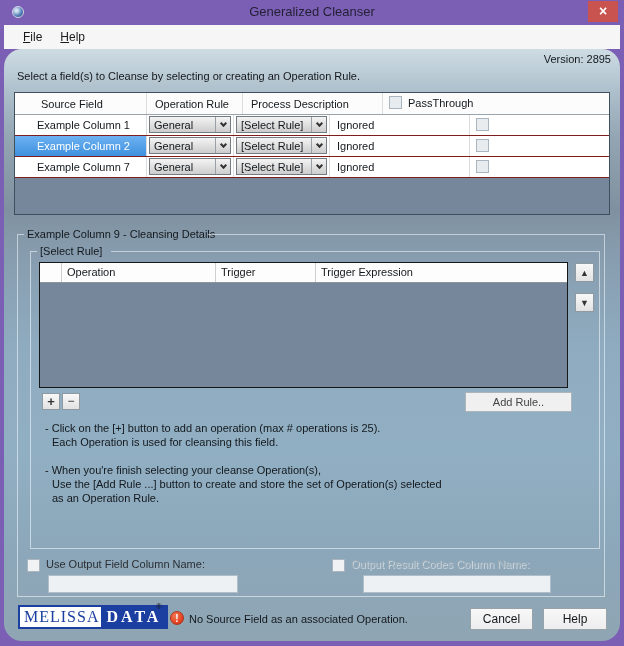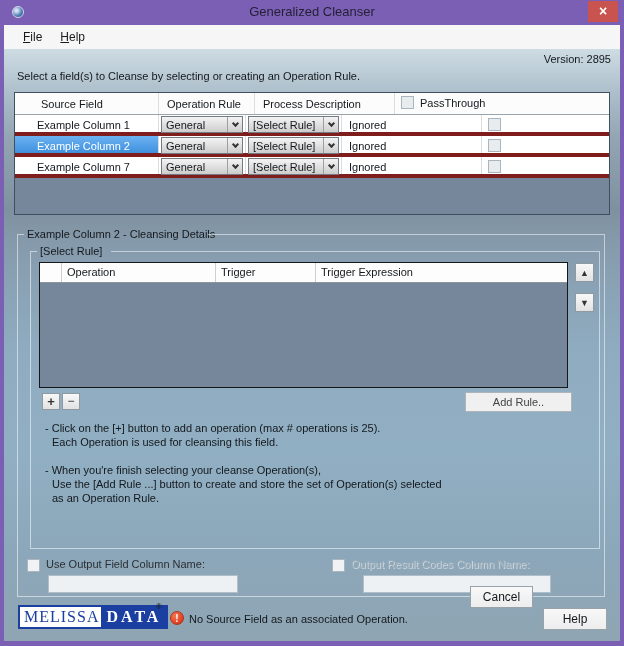--- a/index.html
+++ b/index.html
@@ -21,31 +21,31 @@
   
   .menubar { position:absolute; top:25px; left:4px; right:4px; height:24px;
     background:#F6F6F6; display:flex; align-items:center; padding-left:10px; }
   .menu-item { font-size:12px; color:#1a1a1a; padding:3px 9px; }
   .menu-item .accel { text-decoration:underline; }
   
   .content { position:absolute; top:49px; left:4px; right:4px; bottom:5px;
     background:linear-gradient(180deg,
       #CEDCE3 0%, #AEC0CC 7%, #93A5B2 15%, #7F91A0 27%, #879DAF 35%,
       #8FABBF 50%, #91AFC3 68%, #8CA7BA 85%, #8FA5B3 100%);
-    overflow:hidden; }
+    overflow:hidden;border-radius:18px; }
   .version { position:absolute; top:4px; right:9px; font-size:11px; color:#14181c; }
   .intro { position:absolute; top:21px; left:13px; font-size:11px; color:#14181c; }
   
   .grid { position:absolute; left:10px; top:43px; width:596px; height:123px;
     background:#76879B; border:1px solid #3E5060; }
   .g-header { height:22px; background:#FCFCFC; display:flex; border-bottom:1px solid #99A4AD; }
   .g-hcell { font-size:11px; color:#14181c; padding-top:5px; border-right:1px solid #DADDE0; }
-  .g-row { height:21px; display:flex; background:#FFFFFF; border-bottom:4px solid #7f1d1d; }
+  .g-row { height:21px; display:flex; background:#FFFFFF; border-bottom:1px solid #7f1d1d; }
   .g-cell { font-size:11px; color:#14181c; border-right:1px solid #DADDE0; }
-  .c1 { width:144px; } .c2 { width:87px; } .c3 { width:96px; } .c4 { width:140px; }
+  .c1 { width:132px; } .c2 { width:87px; } .c3 { width:96px; } .c4 { width:140px; }
   .c5 { flex:1; border-right:none; display:flex; align-items:flex-start; }
   .g-hcell.c1 { padding-left:26px; } .g-hcell.c2, .g-hcell.c3 { padding-left:8px; }
   .g-hcell.c4 { padding-left:8px; }
   .g-cell.c1 { padding:4px 0 0 22px; } .g-cell.c4 { padding:4px 0 0 7px; }
   .g-cell.c1.selected { background:linear-gradient(180deg,#6CB2F2,#3F90DE); color:#fff; }
   .checkbox { width:13px; height:13px; background:#F0F2F4; border:1px solid #A9B6BF; }
   .g-hcell.c5 { display:flex; padding:4px 0 0 6px; border-right:none; }
   .g-hcell.c5 .checkbox { margin-right:6px; margin-top:-1px; background:#E9ECEE; }
   .g-cell.c5 .checkbox { margin:3px 0 0 6px; background:#E9ECEE; }
   .hdr-label { padding-top:0; }
@@ -100,21 +100,21 @@
   .logo-data { font-family:"Liberation Serif", serif; color:#fff; background:#1B3FA0;
     font-size:16px; font-weight:bold; padding:1px 5px 0 5px; letter-spacing:3px; }
   .logo-reg { position:absolute; left:152px; top:553px; font-size:8px; color:#14181c; }
   .status-icon { position:absolute; left:166px; top:562px; width:14px; height:14px; border-radius:50%;
     background:radial-gradient(circle at 35% 30%, #F2704D 10%, #E23E1E 70%, #B53015 100%);
     border:1px solid #A8381E; color:#fff; font-size:10px; font-weight:bold;
     text-align:center; line-height:13px; }
   .status-text { position:absolute; left:185px; top:564px; font-size:11px; color:#14181c; }
   .btn { position:absolute; height:22px; background:linear-gradient(#F8F8F8,#EDEDED);
     border:1px solid #98A2A9; font-size:12px; color:#14181c; text-align:center; line-height:20px; }
-  .btn-cancel { left:466px; top:537px; width:63px; }
+  .btn-cancel { left:466px; top:559px; width:63px; }
   .btn-help { left:539px; top:559px; width:64px; }
 </style>
 </head>
 <body>
 
 <div class="window">
 
   <div class="titlebar">
     <div class="app-icon"></div>
     <div class="title-text">Generalized Cleanser</div>
@@ -209,21 +209,21 @@
           </div>
         </div>
         <div class="g-cell c4">Ignored</div>
         <div class="g-cell c5">
             <div class="checkbox"></div>
           </div>
       </div>
     </div>
 
     <div class="gb details-gb">
-      <div class="gb-label">Example Column 2 - Cleansing Details</div>
+      <div class="gb-label">Example Column 9 - Cleansing Details</div>
     </div>
 
     <div class="gb rule-gb">
       <div class="gb-label">[Select Rule]</div>
     </div>
 
     <div class="op-table">
       <div class="op-header">
         <div class="op-hcell op-stub"></div>
         <div class="op-hcell op-c1">Operation</div>

